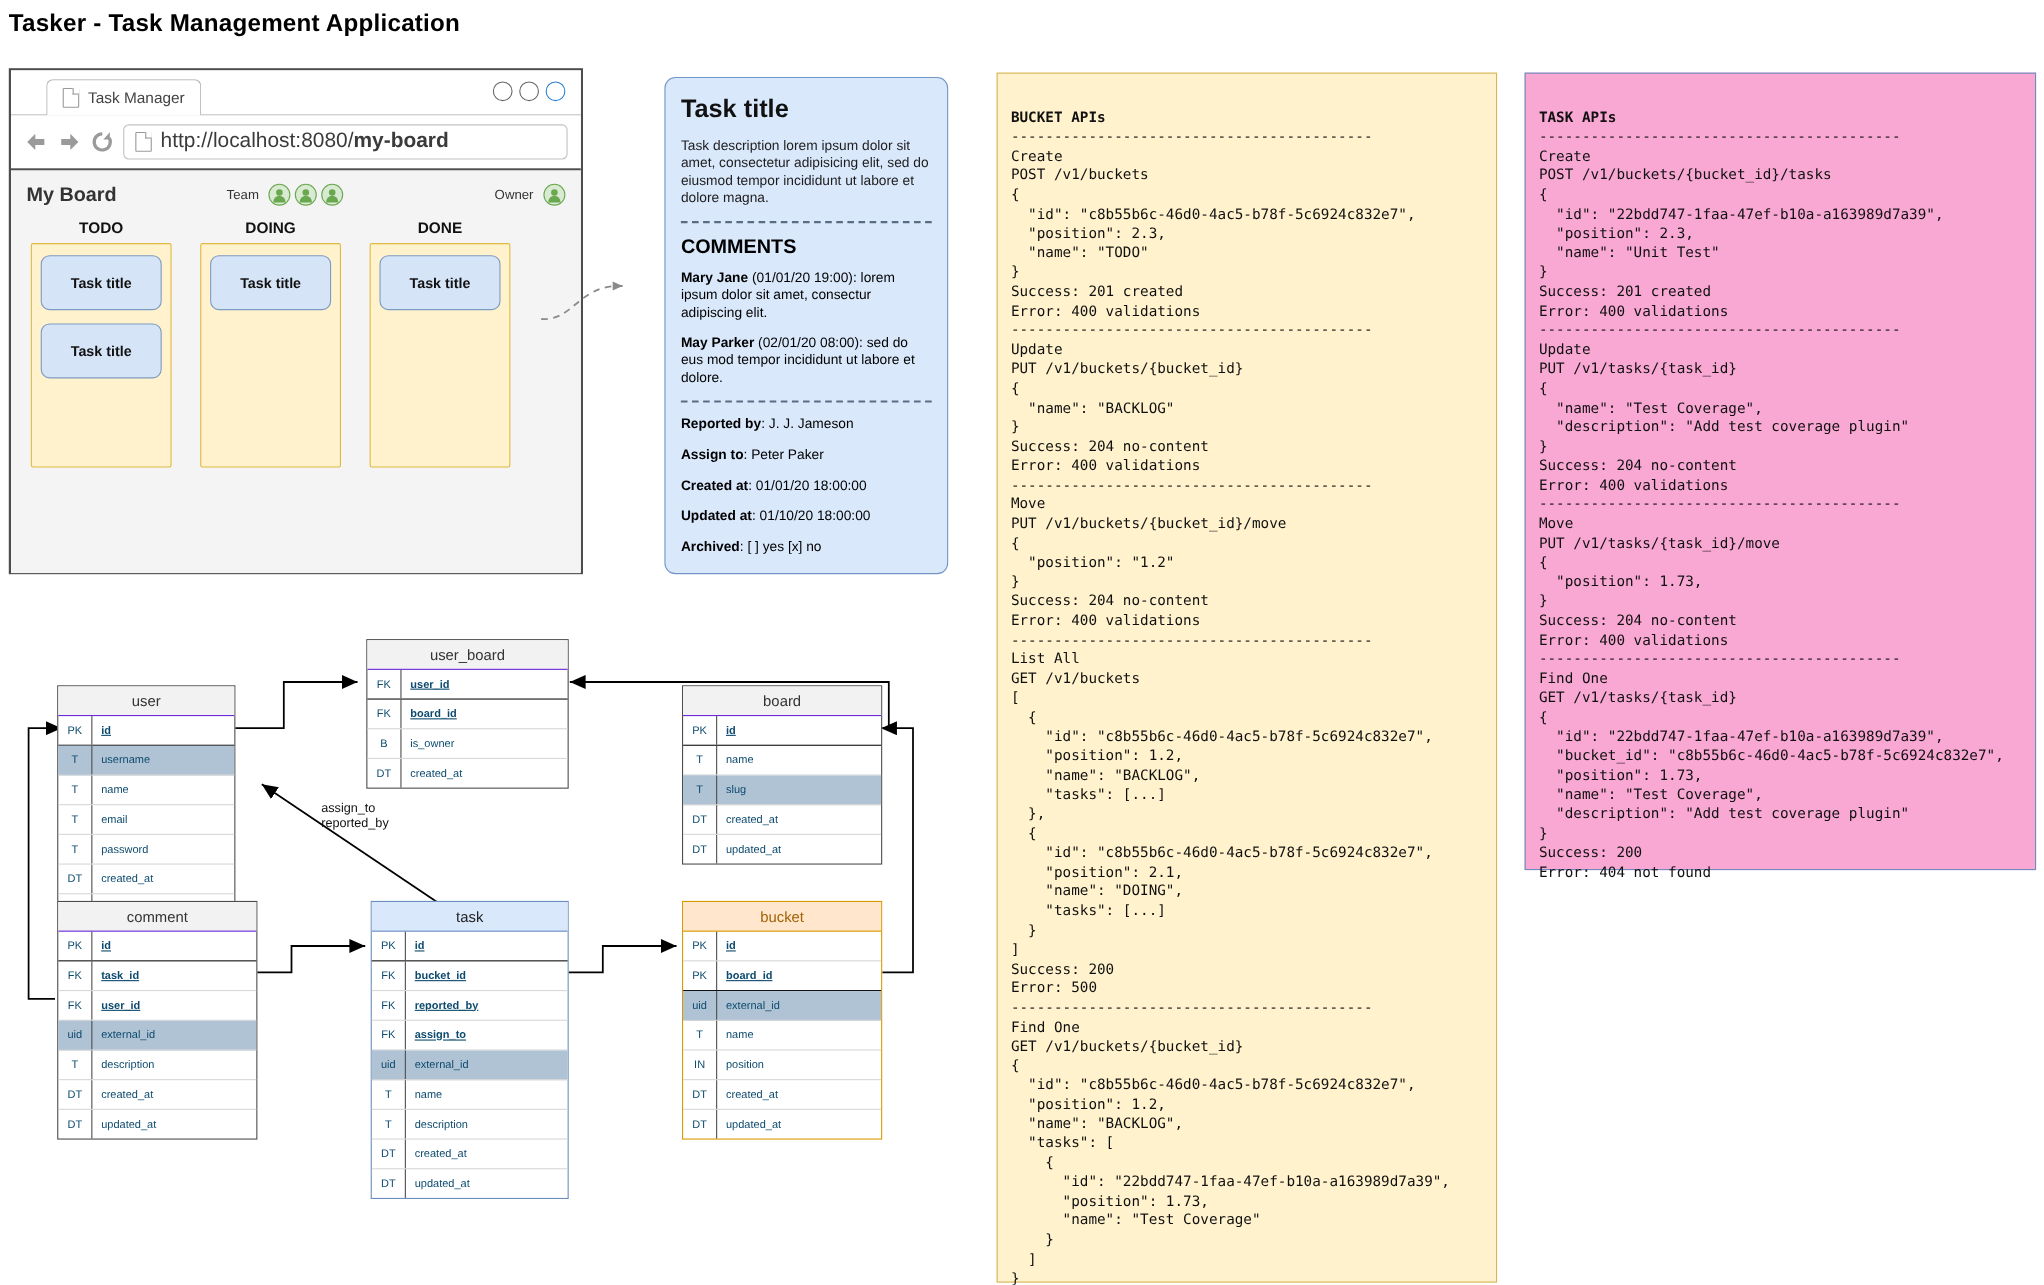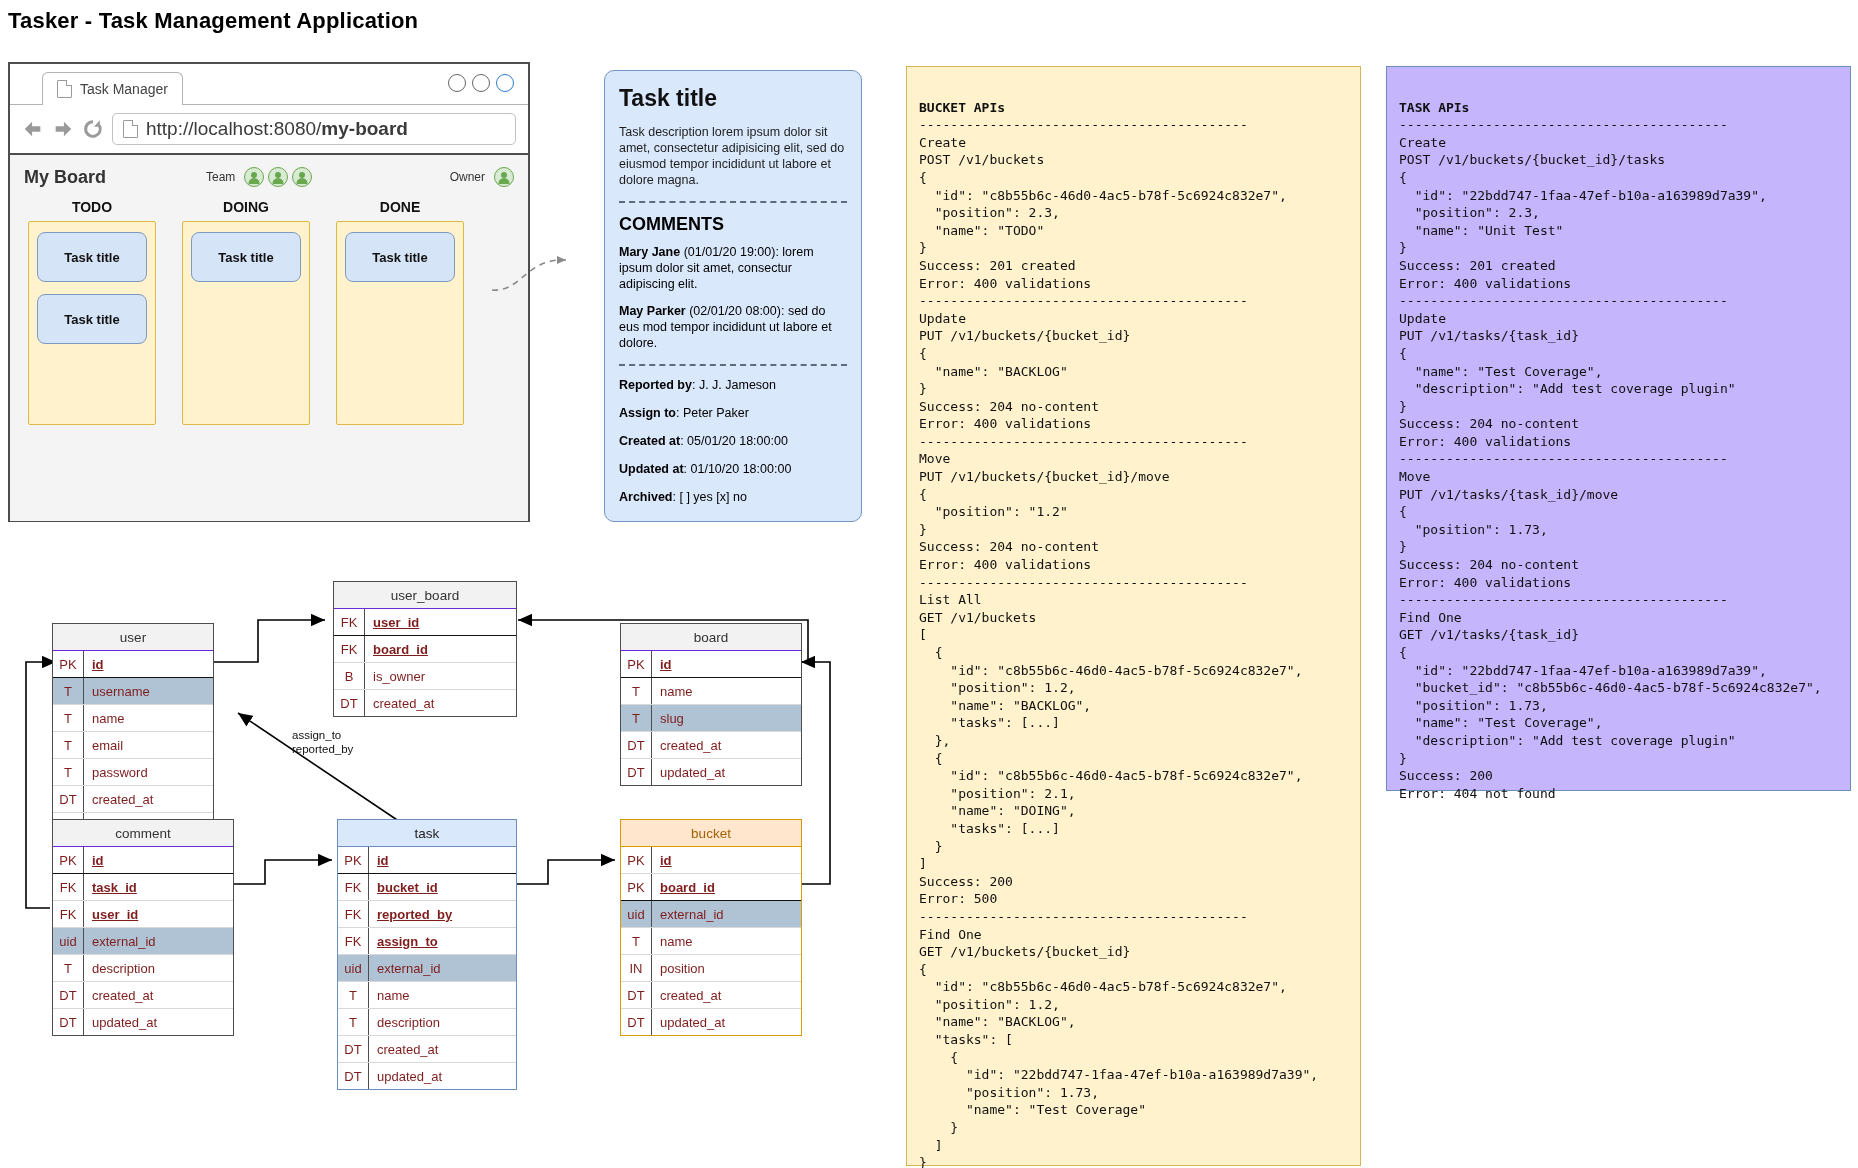--- a/index.html
+++ b/index.html
@@ -44,28 +44,28 @@
   .chead{font-size:18px;font-weight:bold;margin-bottom:9px;}
   .cmt{font-size:12.5px;line-height:16px;margin-bottom:11px;}
   .cmt b{font-weight:bold;}
   .meta{font-size:12.5px;line-height:16px;margin-bottom:12px;}
   .meta:last-child{margin-bottom:0;}
   .meta b{font-weight:bold;}
 
   
   .apipanel{box-sizing:border-box;padding:14px 12px;font-family:"DejaVu Sans Mono","Liberation Mono",monospace;font-size:13px;line-height:17.6px;white-space:pre;color:#101010;}
   #bucketapi{left:906px;top:66px;width:455px;height:1100px;background:#fff2cc;border:1px solid #d6b656;}
-  #taskapi{left:1386px;top:66px;width:465px;height:725px;background:#c4b5fd;border:1px solid #6c8ebf;}
+  #taskapi{left:1386px;top:66px;width:465px;height:725px;background:#f9a8d4;border:1px solid #6c8ebf;}
   .api-h{font-weight:bold;}
 
   
   #er{left:0;top:560px;width:880px;height:608px;}
   .tbl{position:absolute;background:#ffffff;border:1px solid #4d4d4d;box-sizing:border-box;}
   .tbl .th{height:26px;display:flex;align-items:center;justify-content:center;font-size:13.5px;color:#333;background:#f2f2f2;border-bottom:1px solid #6d28d9;}
-  .row{display:flex;height:26px;border-bottom:1px solid #d8d8d8;font-size:13px;color:#7f1d1d;}
+  .row{display:flex;height:26px;border-bottom:1px solid #d8d8d8;font-size:10px;color:#0c4a6e;}
   .row:last-child{border-bottom:none;}
   .row .c1{width:30px;flex:none;display:flex;align-items:center;justify-content:center;border-right:1px solid #4d4d4d;}
   .row .c2{flex:1;display:flex;align-items:center;padding-left:8px;}
   .row.pk{border-bottom:1.5px solid #111;}
   .row.hl{background:#b0c3d4;}
   .row.hl .c1{background:#b0c3d4;}
   .row .c2.k{font-weight:bold;text-decoration:underline;}
   .tbl.blue{border-color:#6c8ebf;}
   .tbl.blue .th{background:#dae8fc;color:#222;border-bottom-color:#6c8ebf;}
   .tbl.orange{border-color:#d79b00;}
@@ -175,21 +175,21 @@
 
   <div class="dashrule"></div>
 
   <div class="meta">
     <b>Reported by</b><span>: J. J. Jameson</span>
   </div>
   <div class="meta">
     <b>Assign to</b><span>: Peter Paker</span>
   </div>
   <div class="meta">
-    <b>Created at</b><span>: 05/01/20 18:00:00</span>
+    <b>Created at</b><span>: 01/01/20 18:00:00</span>
   </div>
   <div class="meta">
     <b>Updated at</b><span>: 01/10/20 18:00:00</span>
   </div>
   <div class="meta">
     <b>Archived</b><span>: [ ] yes  [x] no</span>
   </div>
 </div>
 
 <div class="abs apipanel" id="bucketapi">

